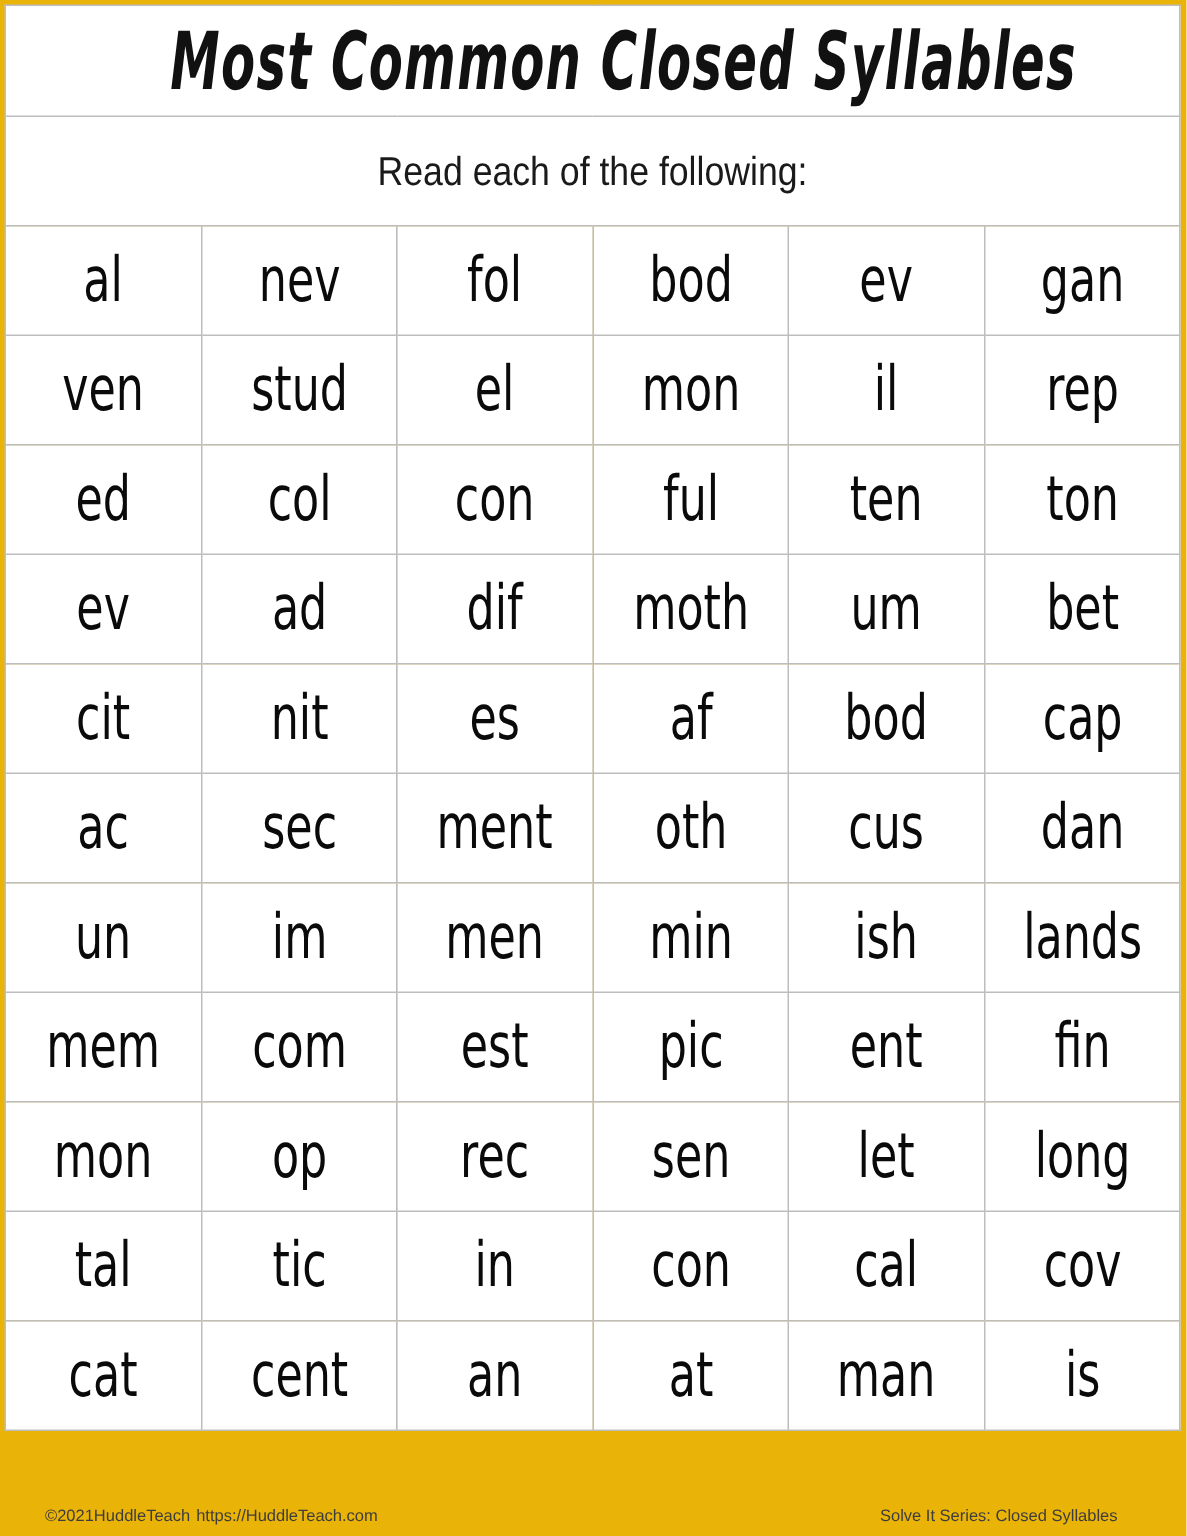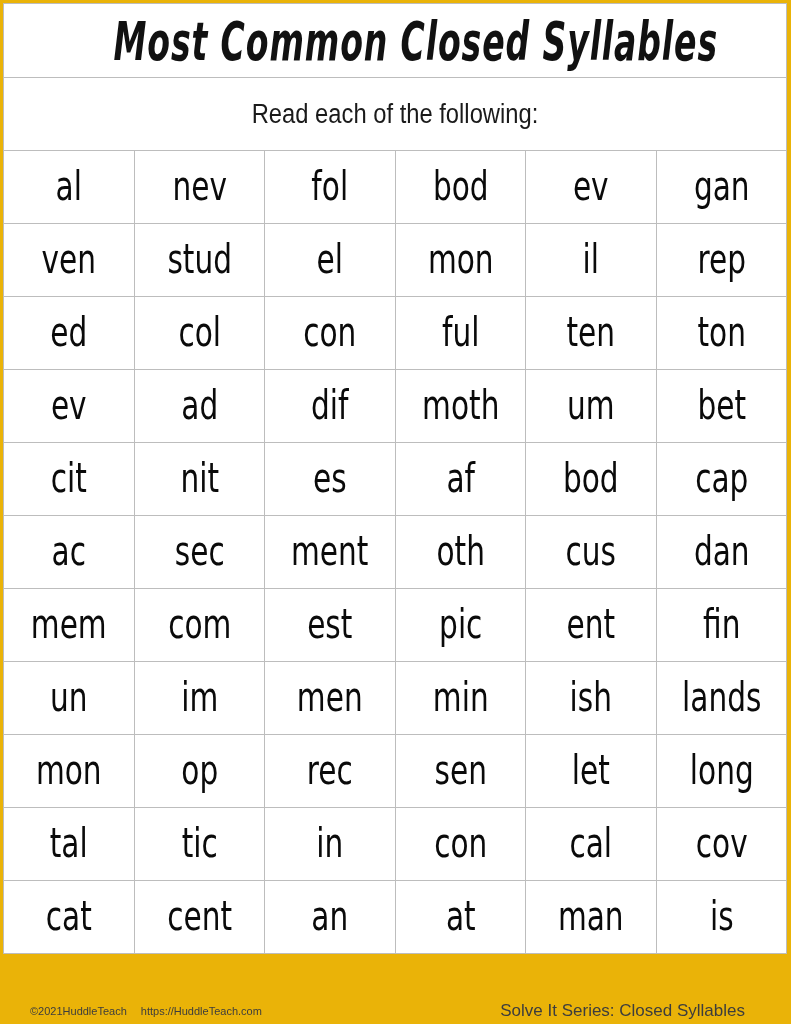--- a/index.html
+++ b/index.html
@@ -101,28 +101,28 @@
     position: absolute;
     left: 30px;
     top: 0;
     font-family: "Liberation Sans", sans-serif;
     font-size: 11px;
     line-height: 14px;
     color: #3d3d3d;
     white-space: nowrap;
   }
   .footer-left .footer-url {
-    margin-left: 14px;
+    margin-left: 4px;
   }
   .footer-right {
     position: absolute;
     right: 46px;
     top: 0;
     font-family: "Liberation Sans", sans-serif;
-    font-size: 17px;
+    font-size: 11px;
     line-height: 14px;
     color: #3d3d3d;
     white-space: nowrap;
   }
 </style>
 </head>
 <body>
 
 <div id="worksheet">
 
@@ -271,57 +271,57 @@
             <span class="syl-text">cus</span>
           </td>
         <td class="syl-cell">
             <span class="syl-text">dan</span>
           </td>
       </tr>
 
 
       <tr>
         <td class="syl-cell">
+            <span class="syl-text">un</span>
+          </td>
+        <td class="syl-cell">
+            <span class="syl-text">im</span>
+          </td>
+        <td class="syl-cell">
+            <span class="syl-text">men</span>
+          </td>
+        <td class="syl-cell">
+            <span class="syl-text">min</span>
+          </td>
+        <td class="syl-cell">
+            <span class="syl-text">ish</span>
+          </td>
+        <td class="syl-cell">
+            <span class="syl-text">lands</span>
+          </td>
+      </tr>
+
+      <tr>
+        <td class="syl-cell">
             <span class="syl-text">mem</span>
           </td>
         <td class="syl-cell">
             <span class="syl-text">com</span>
           </td>
         <td class="syl-cell">
             <span class="syl-text">est</span>
           </td>
         <td class="syl-cell">
             <span class="syl-text">pic</span>
           </td>
         <td class="syl-cell">
             <span class="syl-text">ent</span>
           </td>
         <td class="syl-cell">
             <span class="syl-text">fin</span>
-          </td>
-      </tr>
-
-      <tr>
-        <td class="syl-cell">
-            <span class="syl-text">un</span>
-          </td>
-        <td class="syl-cell">
-            <span class="syl-text">im</span>
-          </td>
-        <td class="syl-cell">
-            <span class="syl-text">men</span>
-          </td>
-        <td class="syl-cell">
-            <span class="syl-text">min</span>
-          </td>
-        <td class="syl-cell">
-            <span class="syl-text">ish</span>
-          </td>
-        <td class="syl-cell">
-            <span class="syl-text">lands</span>
           </td>
       </tr>
 
       <tr>
         <td class="syl-cell">
             <span class="syl-text">mon</span>
           </td>
         <td class="syl-cell">
             <span class="syl-text">op</span>
           </td>

